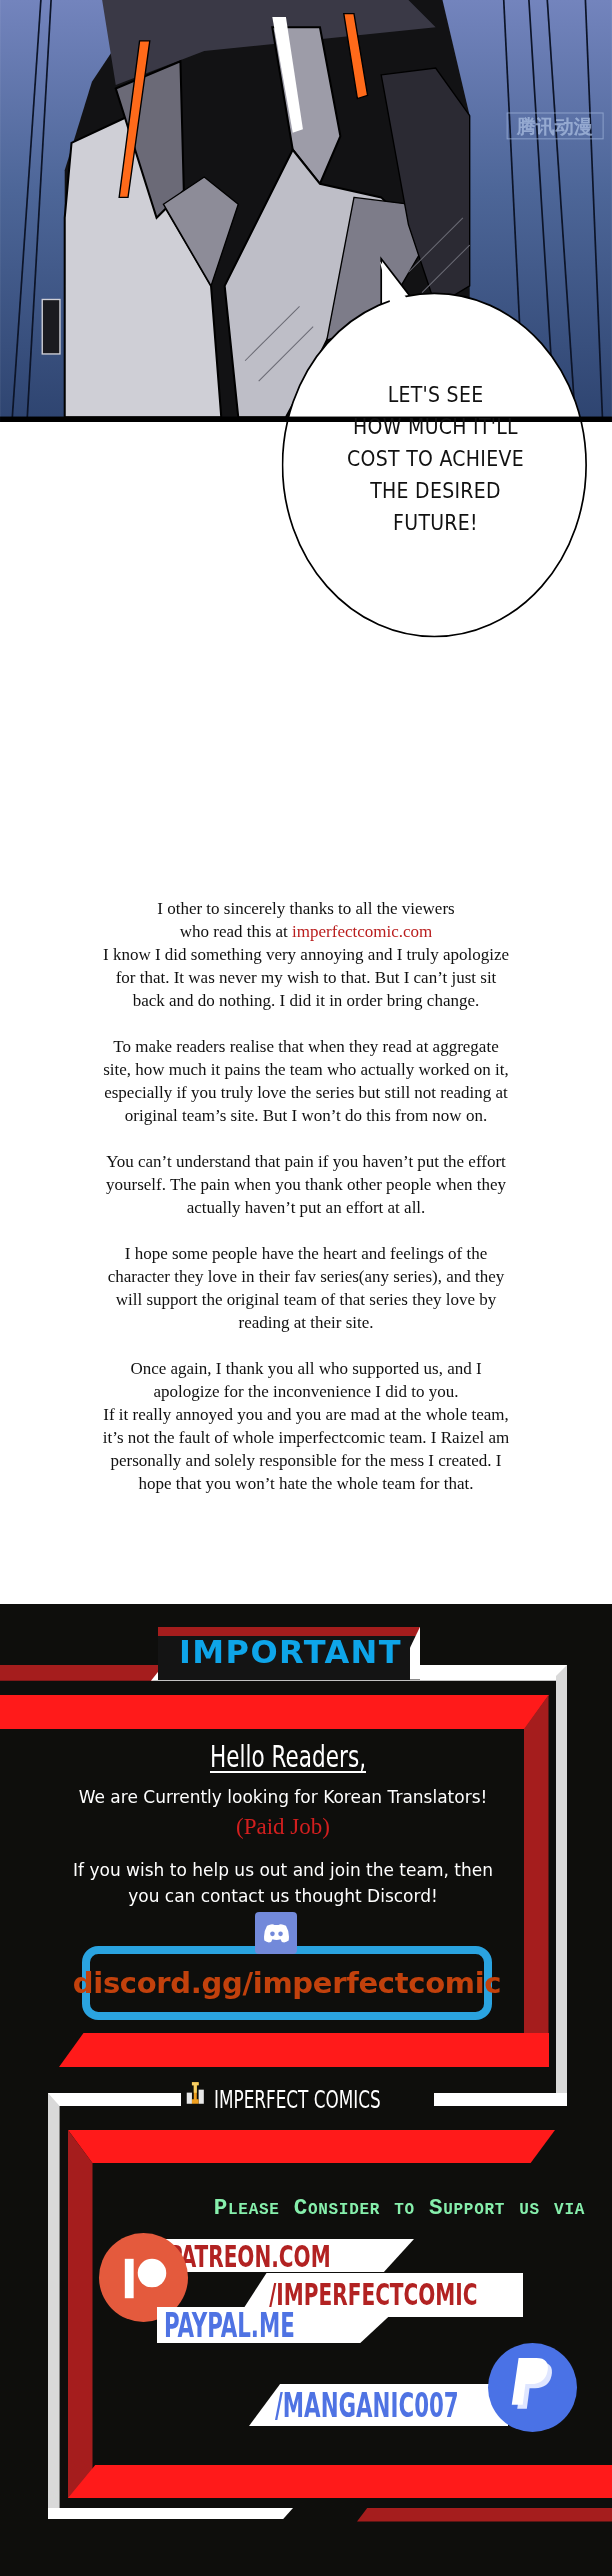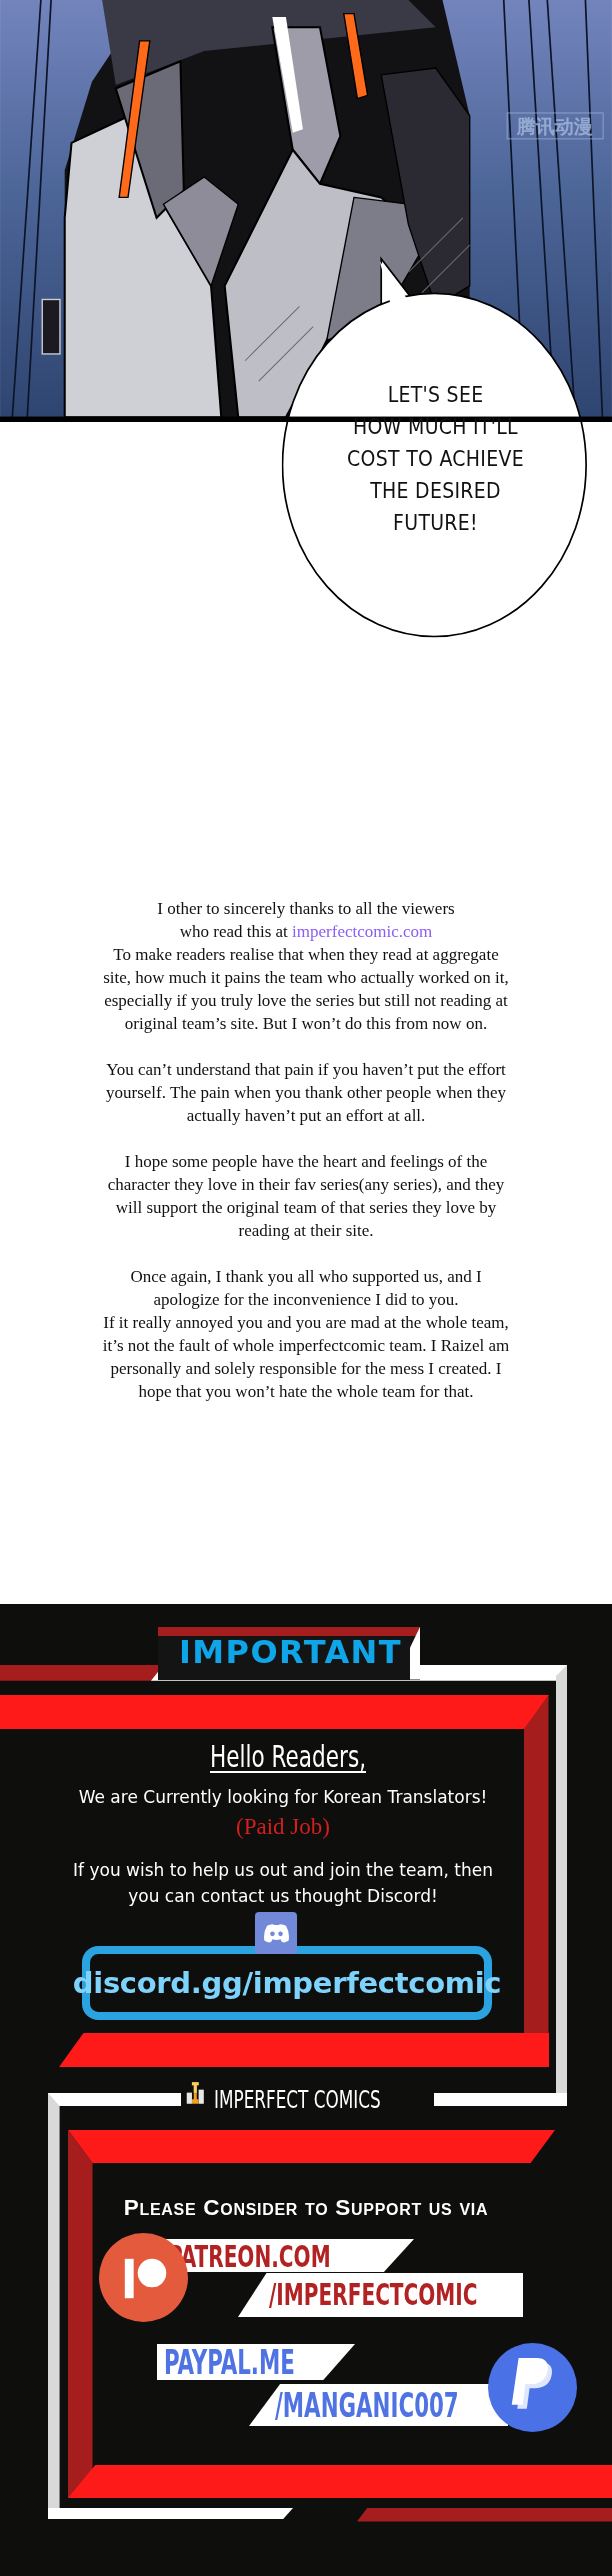--- a/index.html
+++ b/index.html
@@ -15,57 +15,57 @@
     font-size:21px; line-height:32px; color:#111; letter-spacing:0.3px;
   }
   #bubble-text div { white-space:nowrap; }
 
   
   #note {
     left:27px; top:897px; width:558px; text-align:center;
     font-family:"Liberation Serif", "DejaVu Serif", serif; font-size:17px; line-height:23px; color:#111;
   }
   #note .para { margin-bottom:23px; }
-  #note .link { color:#8b5cf6; }
+  #note .link { color:#b91c1c; }
 
   
   #promo { left:0; top:1604px; width:612px; height:972px; background:#0e0e0c; overflow:hidden; }
   .bar { position:absolute; }
   .red { background:#ff1a1a; }
   .dred { background:#a51d1d; }
   .white { background:#ffffff; }
   .lgray { background:#d9d9d9; }
 
   #important-box { left:158px; top:22.5px; width:262px; height:53px; background:#141414; border-top:9.5px solid #a51d1d; box-sizing:border-box; }
   #important-label { left:168px; top:26px; width:245px; text-align:center; font-family:"DejaVu Sans", sans-serif; font-weight:bold; font-size:32px; letter-spacing:1.4px; color:#0ea5e9; line-height:44px; }
 
   .pt { position:absolute; left:0; width:612px; text-align:center; color:#fff; }
   #hello { top:133px; left:-17.7px; font-family:"DejaVu Sans Condensed","DejaVu Sans",sans-serif; font-stretch:condensed; font-size:30px; line-height:39px; text-decoration:underline; text-underline-offset:4.1px; text-decoration-thickness:2px; transform:scaleX(0.8); }
   #looking { top:182px; left:-23px; font-size:17px; line-height:23px; }
   #paid { top:208px; left:-23px; font-family:"Liberation Serif",serif; font-size:23px; line-height:30px; color:#d21f1f; }
   #help { top:253px; left:-23px; font-size:17px; line-height:26px; }
 
   #discord-icon { left:255px; top:308px; width:42px; height:42px; background:#7289da; border-radius:4.1px; display:flex; align-items:center; justify-content:center; }
   #discord-box { left:82px; top:342px; width:410px; height:74px; border:8.2px solid #2aa3e0; border-radius:16.3px; box-sizing:border-box; background:#0e0e0c; display:flex; align-items:center; justify-content:center; }
-  #discord-link { font-family:"DejaVu Sans", sans-serif; font-weight:bold; font-size:29px; color:#7dd3fc; letter-spacing:-0.3px; }
+  #discord-link { font-family:"DejaVu Sans", sans-serif; font-weight:bold; font-size:29px; color:#c2410c; letter-spacing:-0.3px; }
 
   #logo { left:186px; top:468px; width:242px; height:42px; display:flex; align-items:flex-end; gap:9px; }
   #logo-text { font-family:"DejaVu Sans Condensed","DejaVu Sans",sans-serif; font-stretch:condensed; font-size:24px; line-height:27px; color:#fff; white-space:nowrap; transform:scaleX(0.78); transform-origin:left bottom; }
 
-  #support { left:27px; top:591px; width:558px; text-align:center; font-family:Liberation Sans, sans-serif; font-weight:bold; font-size:22.5px; color:#ffffff; letter-spacing:0.7px; font-variant:small-caps; }
+  #support { left:27px; top:591px; width:558px; text-align:right; font-family:Liberation Mono, monospace; font-weight:bold; font-size:22.5px; color:#86efac; letter-spacing:0.7px; font-variant:small-caps; }
 
   .tag { position:absolute; background:#fff; font-family:"DejaVu Sans Condensed","DejaVu Sans",sans-serif; font-weight:bold; white-space:nowrap; }
   #patreon-1 { left:163px; top:635px; width:251px; height:33px; clip-path:polygon(0 0,100% 0,88% 100%,0 100%); }
   #patreon-2 { left:238px; top:669px; width:285px; height:44px; clip-path:polygon(10% 0,100% 0,100% 100%,0 100%);text-align:center; }
   #patreon-1 span, #patreon-2 span { position:absolute; color:#b22222; font-size:31px; line-height:33px; transform:scaleX(0.72); transform-origin:left top; }
   #patreon-1 span { left:5.4px; top:1.4px; }
   #patreon-2 span { left:31px; top:5.4px; }
   #patreon-circle { left:99px; top:629px; width:89px; height:89px; border-radius:50%; background:#e45a3d; }
 
-  #paypal-1 { left:157px; top:740px; width:198px; height:36px; clip-path:polygon(0 0,100% 0,84% 100%,0 100%); }
+  #paypal-1 { left:157px; top:703px; width:198px; height:36px; clip-path:polygon(0 0,100% 0,84% 100%,0 100%);padding-left:44px; }
   #paypal-2 { left:249px; top:780px; width:259px; height:42px; clip-path:polygon(12% 0,100% 0,100% 100%,0 100%); }
   #paypal-1 span, #paypal-2 span { position:absolute; color:#4f73e3; font-size:33px; line-height:35px; transform:scaleX(0.72); transform-origin:left top; }
   #paypal-1 span { left:6.8px; top:1.4px; }
   #paypal-2 span { left:26px; top:4.1px; }
   #paypal-circle { left:488px; top:739px; width:89px; height:89px; border-radius:50%; background:#4a72e6; display:flex; align-items:center; justify-content:center; }
 </style>
 </head>
 <body>
 
 <div id="panel" class="abs">
@@ -137,20 +137,25 @@
   <div>THE DESIRED</div>
   <div>FUTURE!</div>
 </div>
 
 <div id="note" class="abs">
   <div>
     <div>I other to sincerely thanks to all the viewers</div>
     <div><span>who read this at </span><span class="link">imperfectcomic.com</span></div>
   </div>
   <div class="para">
+    <div>I know I did something very annoying and I truly apologize</div>
+    <div>for that. It was never my wish to that. But I can’t just sit</div>
+    <div>back and do nothing. I did it in order bring change.</div>
+  </div>
+  <div class="para">
     <div>To make readers realise that when they read at aggregate</div>
     <div>site, how much it pains the team who actually worked on it,</div>
     <div>especially if you truly love the series but still not reading at</div>
     <div>original team’s site. But I won’t do this from now on.</div>
   </div>
   <div class="para">
     <div>You can’t understand that pain if you haven’t put the effort</div>
     <div>yourself. The pain when you thank other people when they</div>
     <div>actually haven’t put an effort at all.</div>
   </div>

